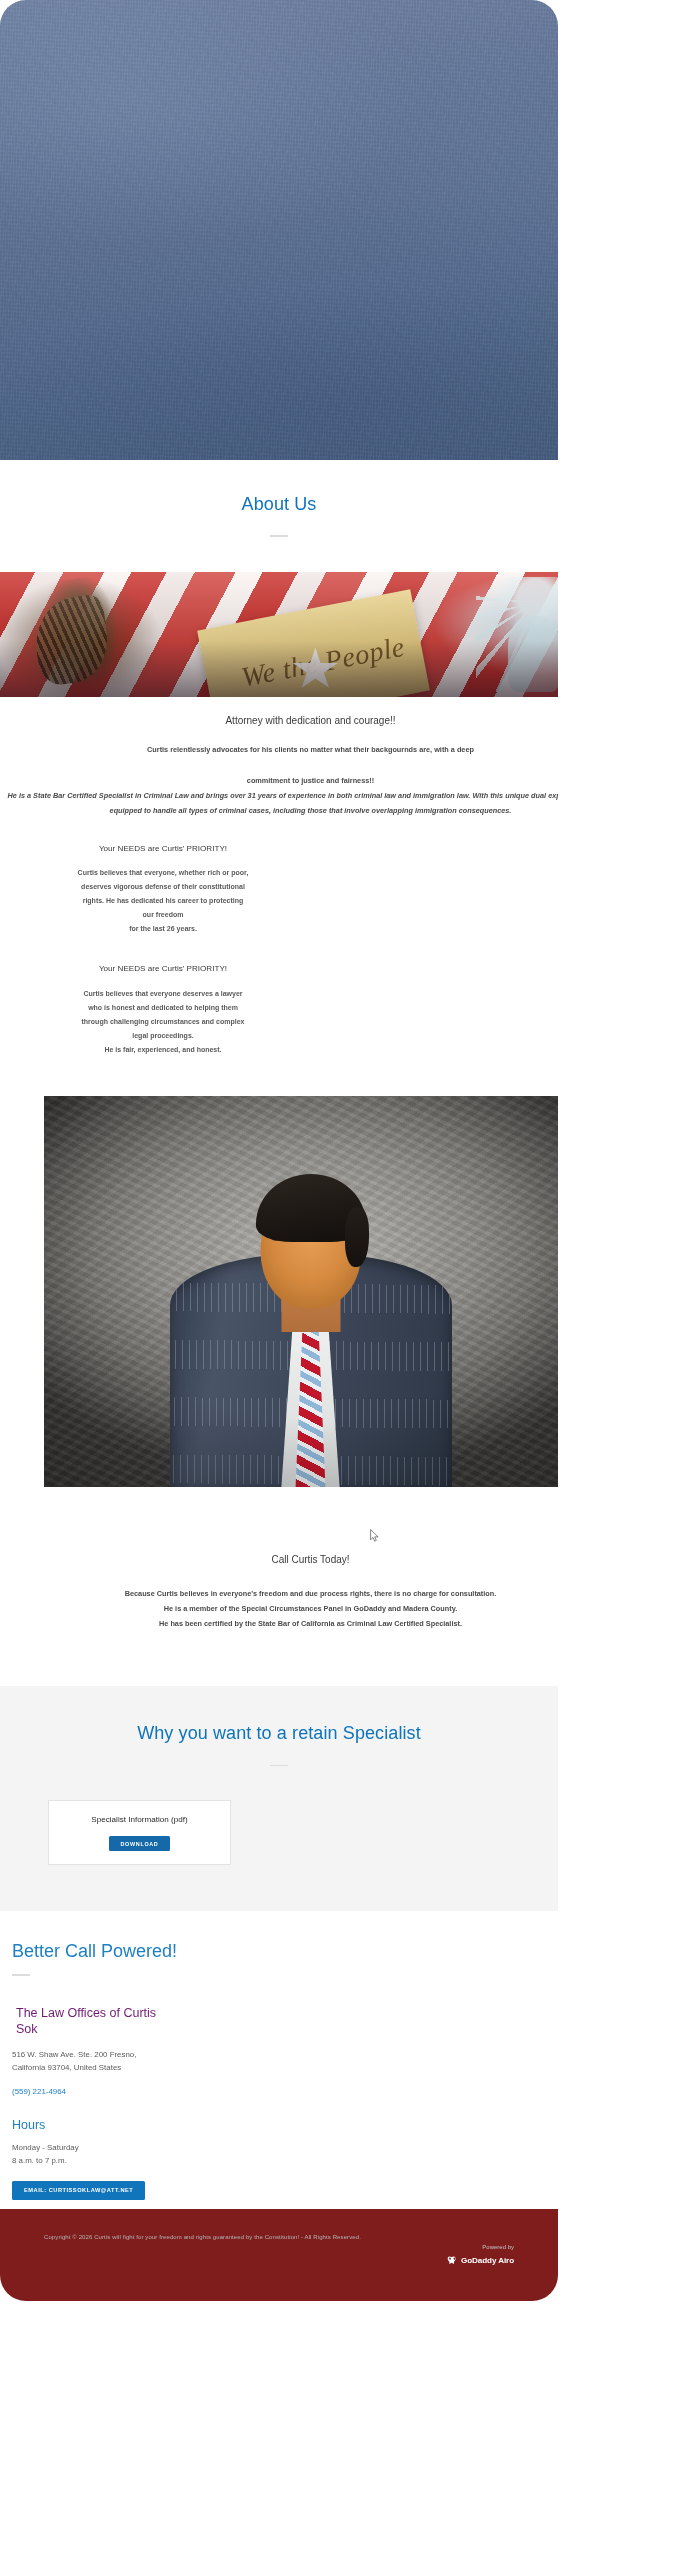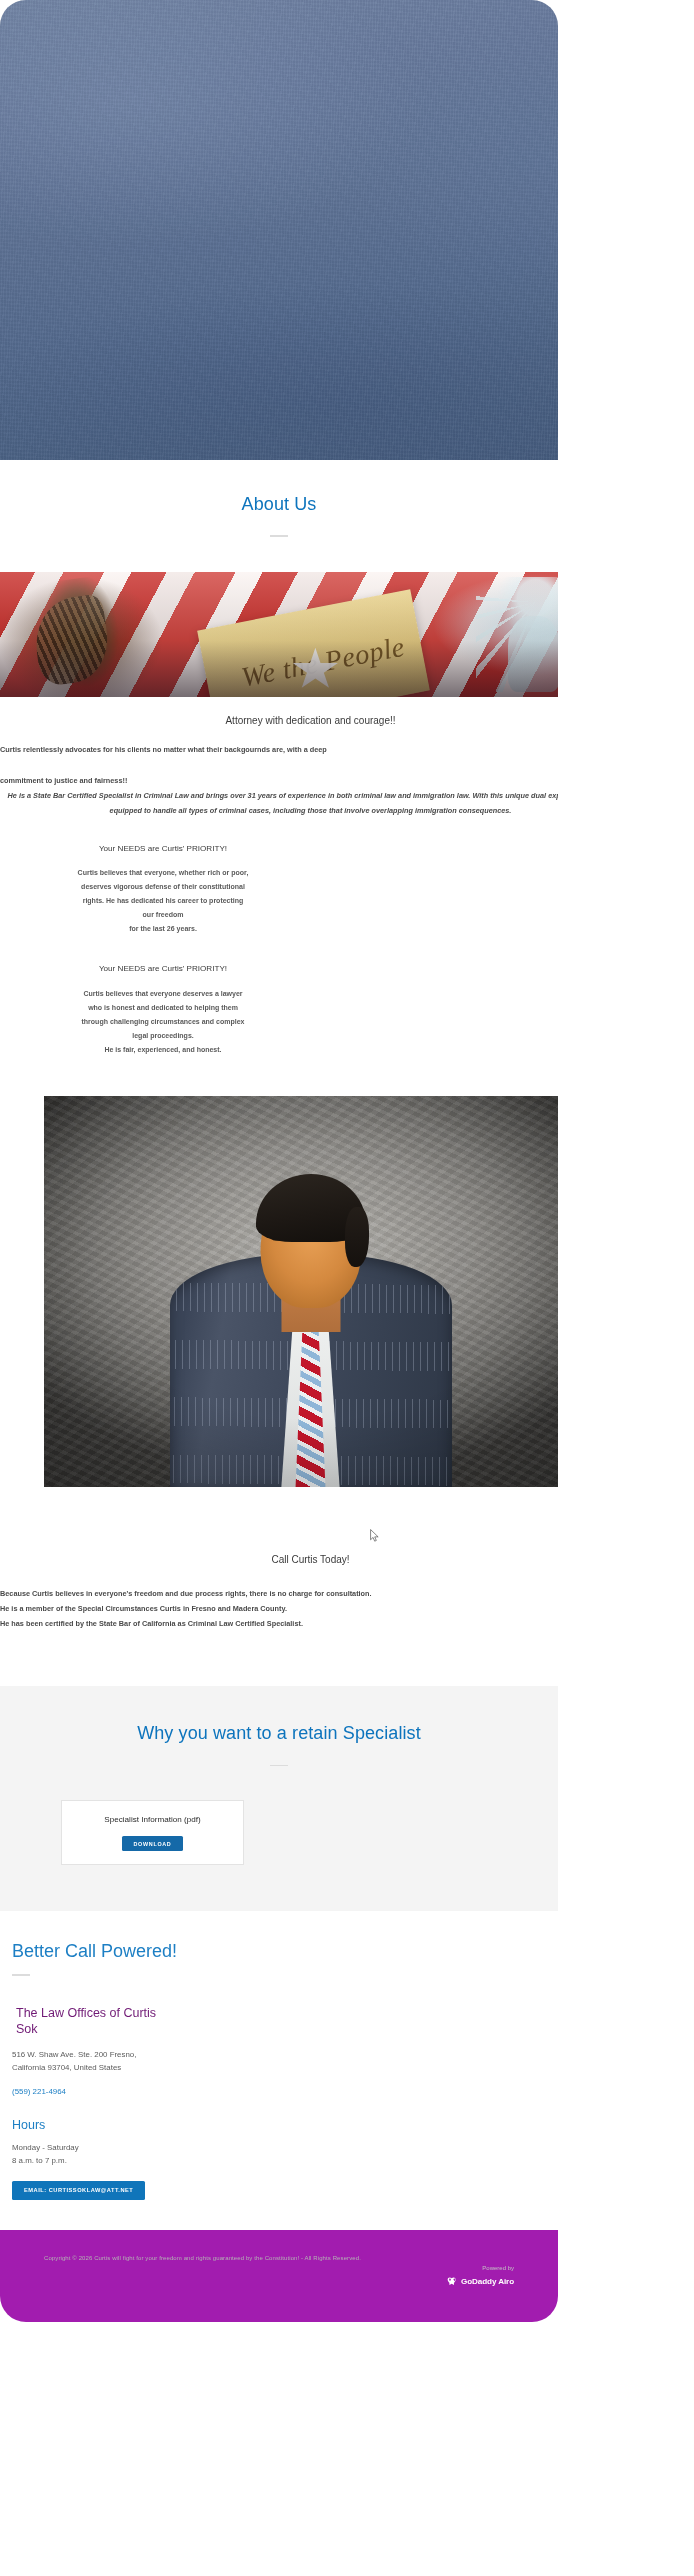--- a/index.html
+++ b/index.html
@@ -122,20 +122,21 @@
   .body-copy { width: 621px; margin: 0 auto; }
   .lead {
     text-align:center;
     color:#3a3a3a;
     font-size: 10px;
     line-height: 2.0;
     margin: 14px 0 0;
     font-weight: 400;
   }
   .para-bold {
+    text-align:center;
     color:#4a4a4a;
     font-size: 7.3px;
     font-weight: 700;
     line-height: 2.05;
     margin: 12px 0 0;
   }
   .para-italic {
     text-align:center;
     color:#4a4a4a;
     font-size: 7.3px;
@@ -247,21 +248,21 @@
   }
 
   .cursor { position:absolute; left:370px; top:1529px; width:9.8px; height:14px; z-index: 50; }
 
   
   .call-wrap { width: 621px; margin: 0 auto; padding-top: 29px; }
 
   
   .why {
     background:#f4f4f4;
-    padding: 31px 17px 46px;
+    padding: 31px 4px 46px;
     margin-top: 54px;
   }
   .why .section-title { font-size: 18px; }
   .card {
     width: 183px;
     background:#fff;
     border: 0.5px solid #e3e3e3;
     margin: 34px 0 0 44px;
     padding: 14px 0 13px;
     text-align:center;
@@ -299,22 +300,22 @@
     display:inline-block;
     background:#1075ba; color:#fff;
     font-size: 5.7px; font-weight:700; letter-spacing:0.5px;
     padding: 6.5px 12px; border:none; border-radius:1.6px;
     margin: 14px 0 0; cursor:pointer;
     font-family: "Liberation Sans", sans-serif;
   }
 
   
   .footer {
-    background:#a21caf; color:#b9b9b9;
-    height: 92px; margin-top: 30px;
+    background:#7f1d1d; color:#b9b9b9;
+    height: 92px; margin-top: 9px;
     position: relative;
   }
   .copyright {
     position:absolute; left: 44px; top: 25px;
     font-size: 6px; color:#b3b3b3; letter-spacing:0.1px;
   }
   .powered {
     position:absolute; right: 44px; top: 35px;
     text-align:right;
   }
@@ -389,21 +390,21 @@
             <span></span>
           </div>
         <div class="hair"></div>
         <div class="vign"></div>
       </div>
     </div>
 
     <div class="call-wrap">
       <p class="lead" style="margin-top:34px">Call Curtis Today!</p>
       <p class="para-bold" style="margin-top:16.3px">Because Curtis believes in everyone's  freedom and due process rights, there is no charge for consultation.</p>
-      <p class="para-bold" style="margin-top:0">He is a member of the Special Circumstances Curtis in Fresno and Madera County.</p>
+      <p class="para-bold" style="margin-top:0">He is a member of the Special Circumstances Panel in GoDaddy and Madera County.</p>
       <p class="para-bold" style="margin-top:0">He has been certified by the State Bar of California as Criminal Law Certified Specialist.</p>
     </div>
   </section>
 
   <section class="why">
     <h2 class="section-title">Why you want to a retain Specialist</h2>
     <div class="rule"></div>
     <div class="card">
       <p class="card-title">Specialist Information (pdf)</p>
       <button class="btn-download">DOWNLOAD</button>

